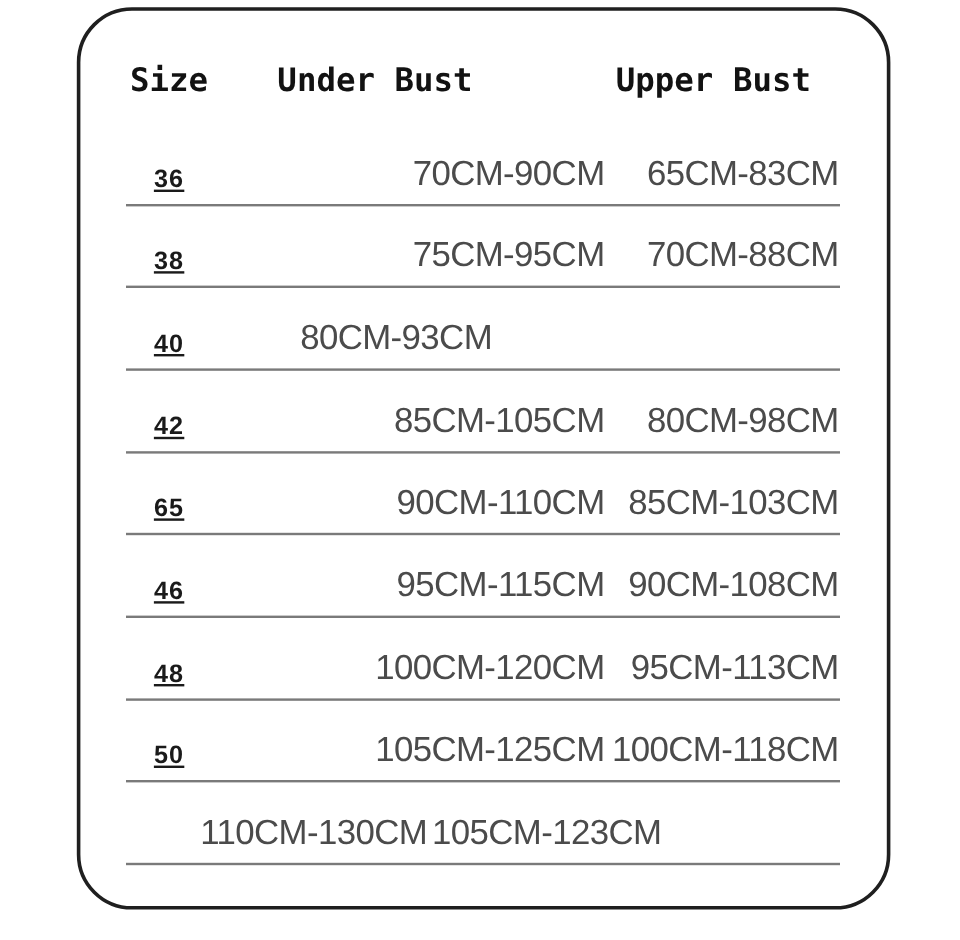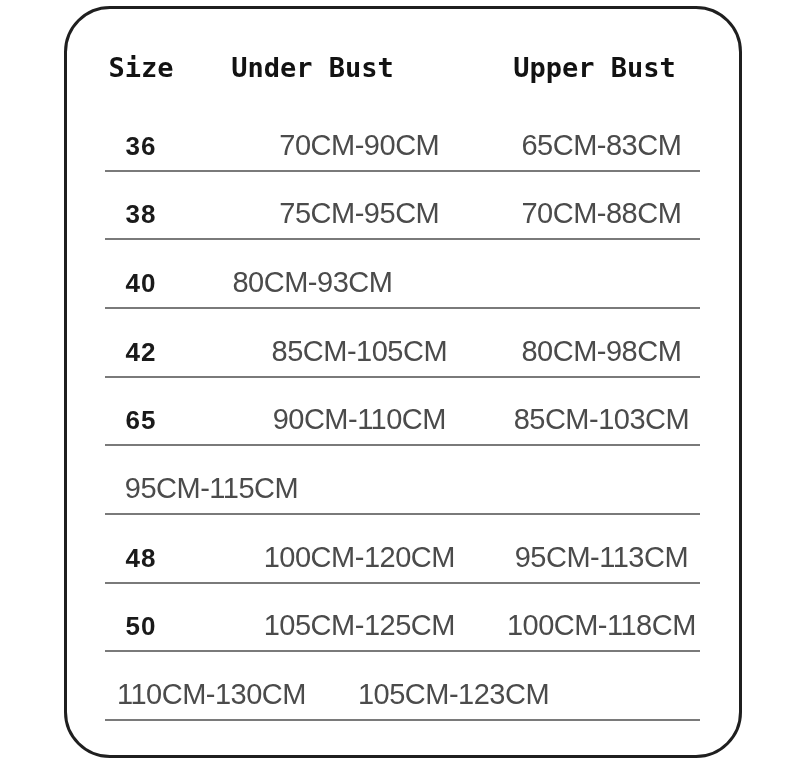--- a/index.html
+++ b/index.html
@@ -56,31 +56,33 @@
   .c2 { width: 43%; }
   .c3 { width: 35%; padding-right: 40px; box-sizing: border-box; }
   .header {
     font-family: "DejaVu Sans Mono", monospace;
     font-weight: bold;
     font-size: 27px;
     color: var(--header_text, #121212);
     white-space: nowrap;
   }
   .size {
-    font-size: 26px;
+    font-size: 21px;
     font-weight: 700;
     color: var(--size_text, #1a1a1a);
     letter-spacing: 1px;
+    text-decoration: underline;
   }
   .val {
     font-size: 29px;
     font-weight: 400;
     color: var(--value_text, #4b4b4b);
     letter-spacing: -0.5px;
     white-space: nowrap;
+    text-align: right;
   }
 </style>
 </head>
 <body>
 
 <div class="card">
 
   <div class="header-row">
     <div class="cell c1 header">Size</div>
     <div class="cell c3 header">Under Bust</div>
@@ -110,21 +112,23 @@
     <div class="cell c3 val">80CM-98CM</div>
   </div>
 
   <div class="row">
     <div class="cell c1 size">65</div>
     <div class="cell c2 val">90CM-110CM</div>
     <div class="cell c3 val">85CM-103CM</div>
   </div>
 
   <div class="row">
+    <div class="cell c1 size">46</div>
     <div class="cell c2 val">95CM-115CM</div>
+    <div class="cell c3 val">90CM-108CM</div>
   </div>
 
   <div class="row">
     <div class="cell c1 size">48</div>
     <div class="cell c2 val">100CM-120CM</div>
     <div class="cell c3 val">95CM-113CM</div>
   </div>
 
   <div class="row">
     <div class="cell c1 size">50</div>

